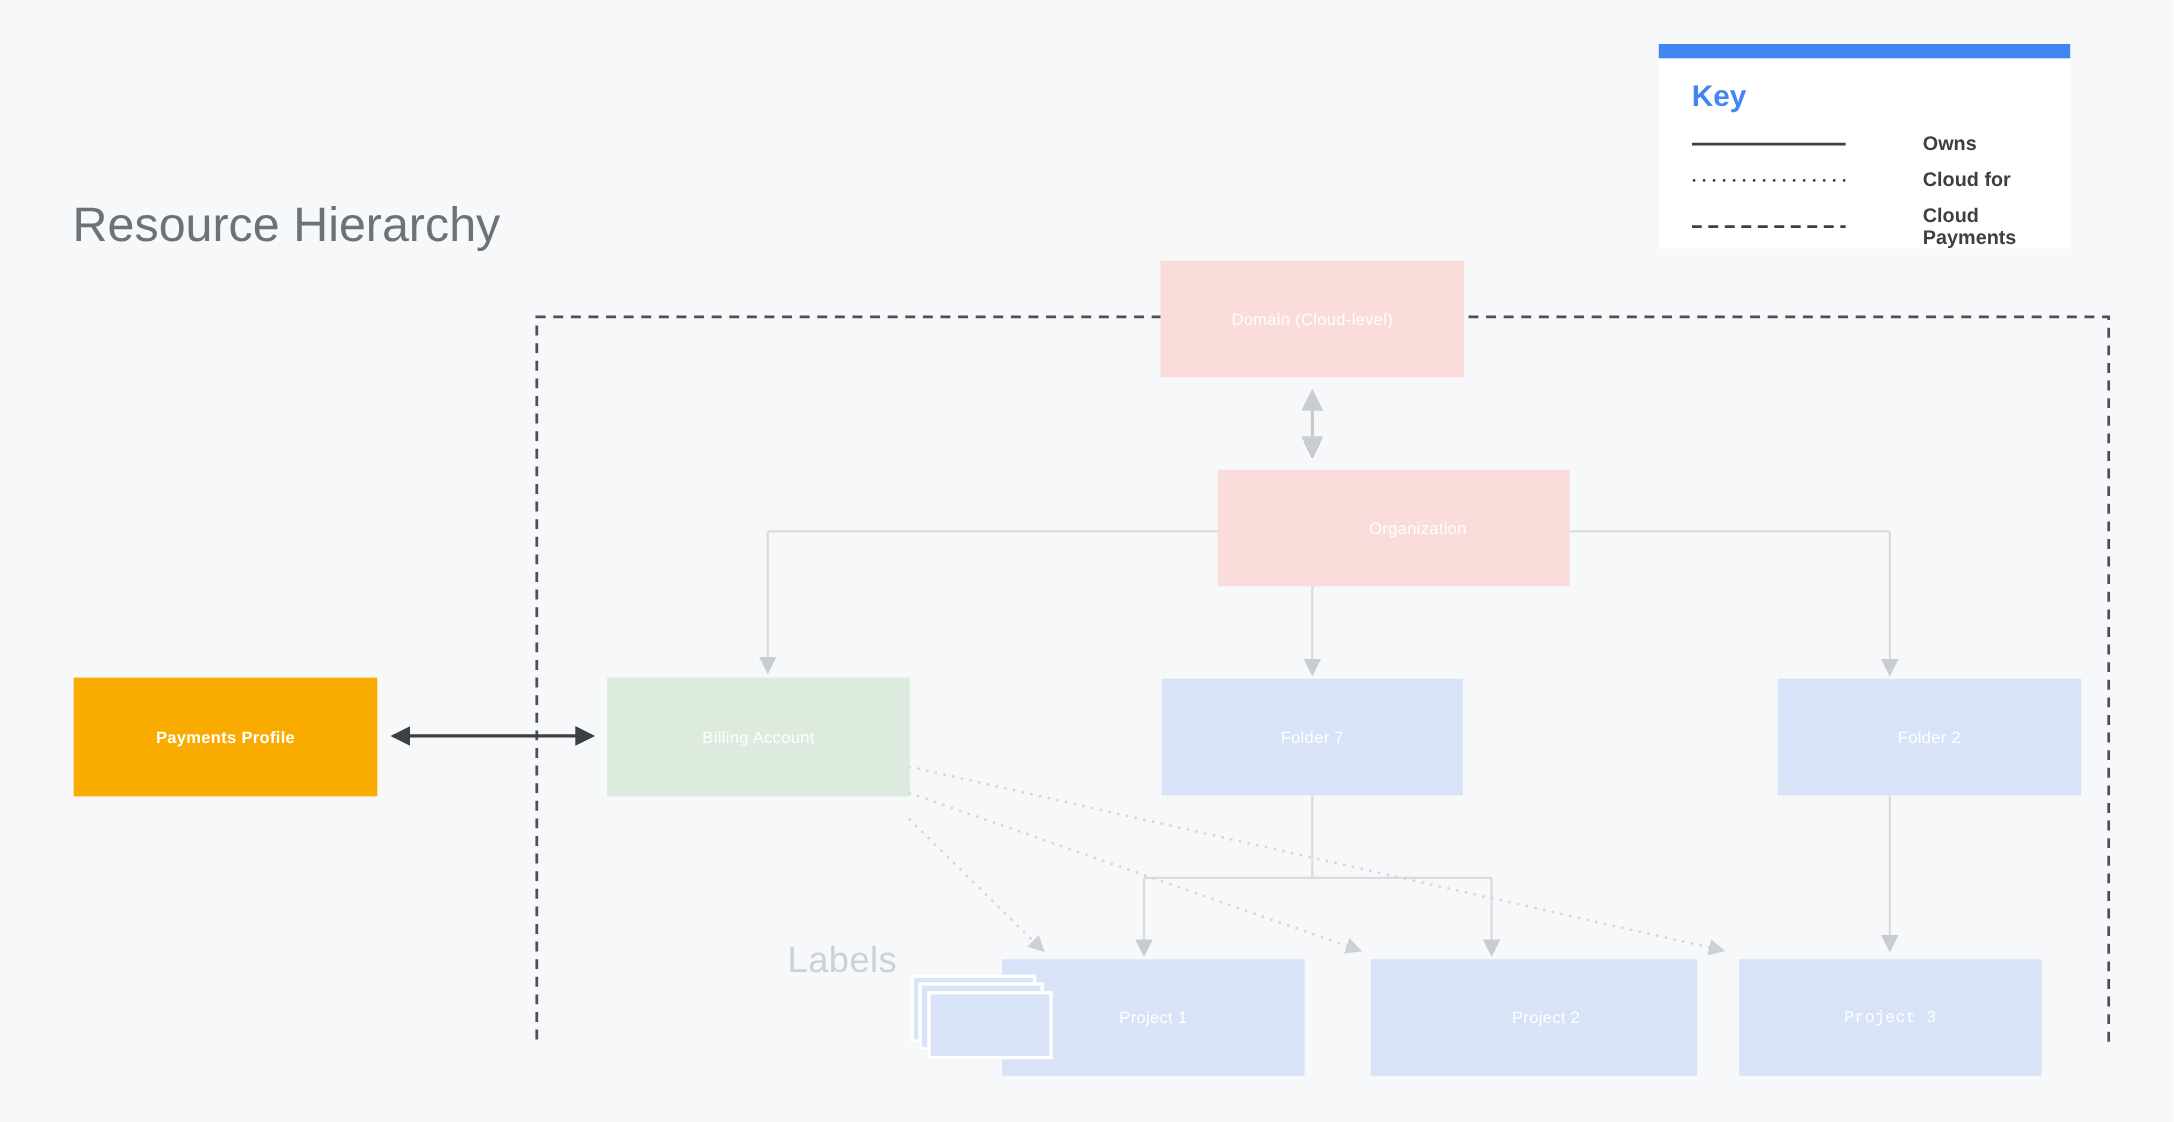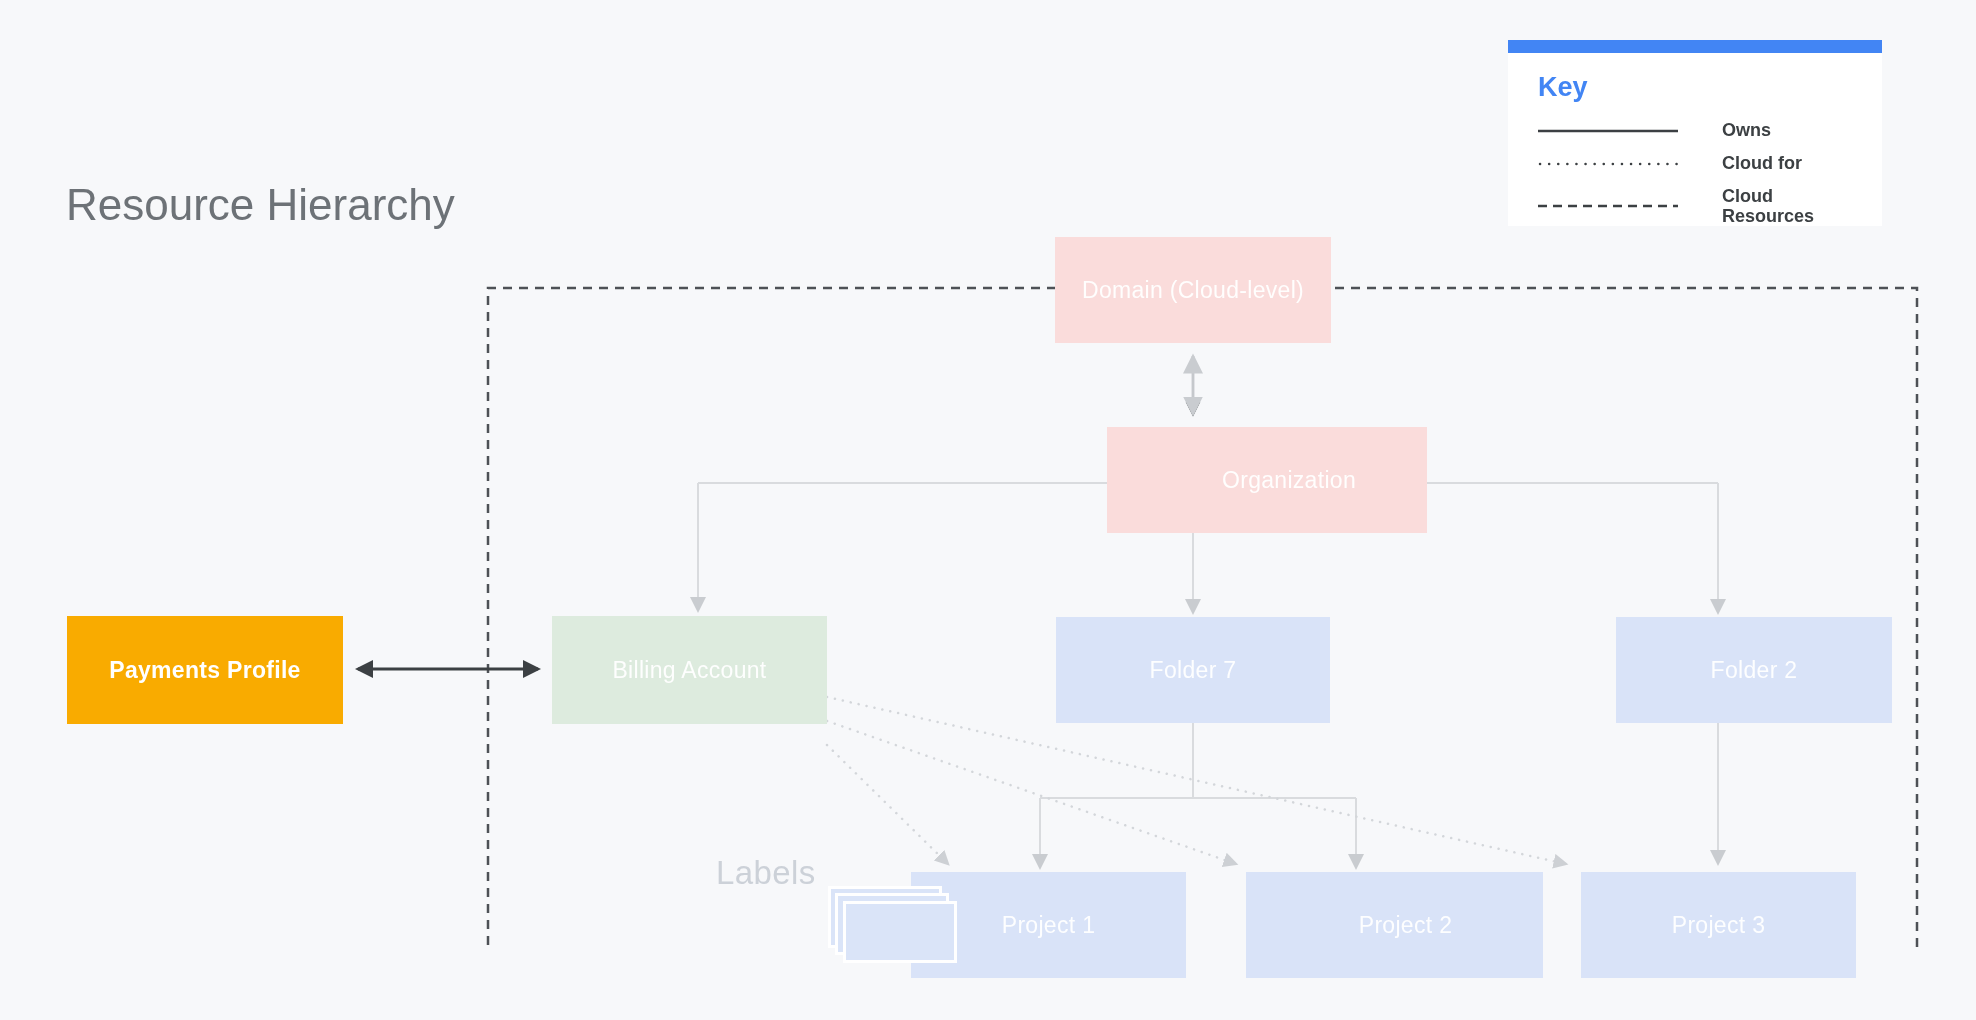--- a/index.html
+++ b/index.html
@@ -19,50 +19,50 @@
   }
   html,body{margin:0;padding:0;}
   body{font-family:"Liberation Sans", sans-serif;}
   #stage{
     position:relative;width:1976px;height:1020px;background:var(--bg);
     overflow:hidden;
   }
   #wires{position:absolute;left:0;top:0;z-index:1;}
   .node{
     position:absolute;z-index:2;display:flex;align-items:center;justify-content:center;
-    font-size:23px;color:rgba(255,255,255,.95);letter-spacing:.3px;text-align:right;
+    font-size:15px;color:rgba(255,255,255,.95);letter-spacing:.3px;text-align:right;
   }
   .pink{background:var(--pink);}
   .bluebox{background:var(--blue-box);}
   .greenbox{background:var(--green);}
   .yellowbox{background:var(--yellow);font-weight:bold;color:#ffffff;}
   #node-domain{left:1055px;top:237px;width:276px;height:106px;}
   #node-organization{left:1107px;top:427px;width:276px;height:106px;padding-left:44px;}
   #node-billing{left:552px;top:616px;width:275px;height:108px;}
   #node-payments{left:67px;top:616px;width:276px;height:108px;}
   #node-folder1{left:1056px;top:617px;width:274px;height:106px;}
   #node-folder2{left:1581px;top:617px;width:276px;height:106px;margin-left:35px;}
   #node-project1{left:911px;top:872px;width:275px;height:106px;}
   #node-project2{left:1246px;top:872px;width:275px;height:106px;padding-left:22px;}
-  #node-project3{left:1581px;top:872px;width:275px;height:106px;}
+  #node-project3{left:1581px;top:872px;width:275px;height:106px;font-family:Liberation Mono, monospace;}
   #page-title{
     position:absolute;left:66px;top:180px;z-index:2;
     font-size:44px;color:var(--title-gray);
   }
   
   #key-box{
     position:absolute;left:1508px;top:40px;width:374px;height:186px;
     background:#ffffff;z-index:4;
   }
   #key-accent{position:absolute;left:0;top:0;width:100%;height:13px;background:var(--key-blue);}
   #key-title{
     position:absolute;left:30px;top:32px;font-size:27px;font-weight:bold;color:var(--key-blue);
   }
   #key-rows{position:absolute;left:30px;top:74px;width:330px;}
-  .key-row{display:flex;align-items:center;}
+  .key-row{display:flex;align-items:center;gap:26px;}
   .key-row.r1,.key-row.r2{height:33px;}
   .key-row.r3{height:52px;}
   .key-sample{width:140px;flex:0 0 140px;}
   .key-label{
     margin-left:44px;width:130px;font-size:18px;font-weight:bold;color:var(--dark);line-height:1.12;
   }
   
   #labels-caption{
     position:absolute;left:716px;top:854px;z-index:3;
     font-size:33px;color:var(--faint-text);letter-spacing:.4px;
@@ -168,18 +168,18 @@
       <div class="key-row r2">
         <svg class="key-sample" width="140" height="6">
           <line x1="2" y1="3" x2="140" y2="3" stroke="#3c4043" stroke-width="2.5" stroke-dasharray="0.1 9" stroke-linecap="round"></line>
         </svg>
         <div class="key-label">Cloud for</div>
       </div>
       <div class="key-row r3">
         <svg class="key-sample" width="140" height="6">
           <line x1="0" y1="3" x2="140" y2="3" stroke="#3c4043" stroke-width="2.5" stroke-dasharray="9 6"></line>
         </svg>
-        <div class="key-label">Cloud Resources</div>
+        <div class="key-label">Cloud Payments</div>
       </div>
     </div>
   </div>
 
 </div>
 
 </body></html>

